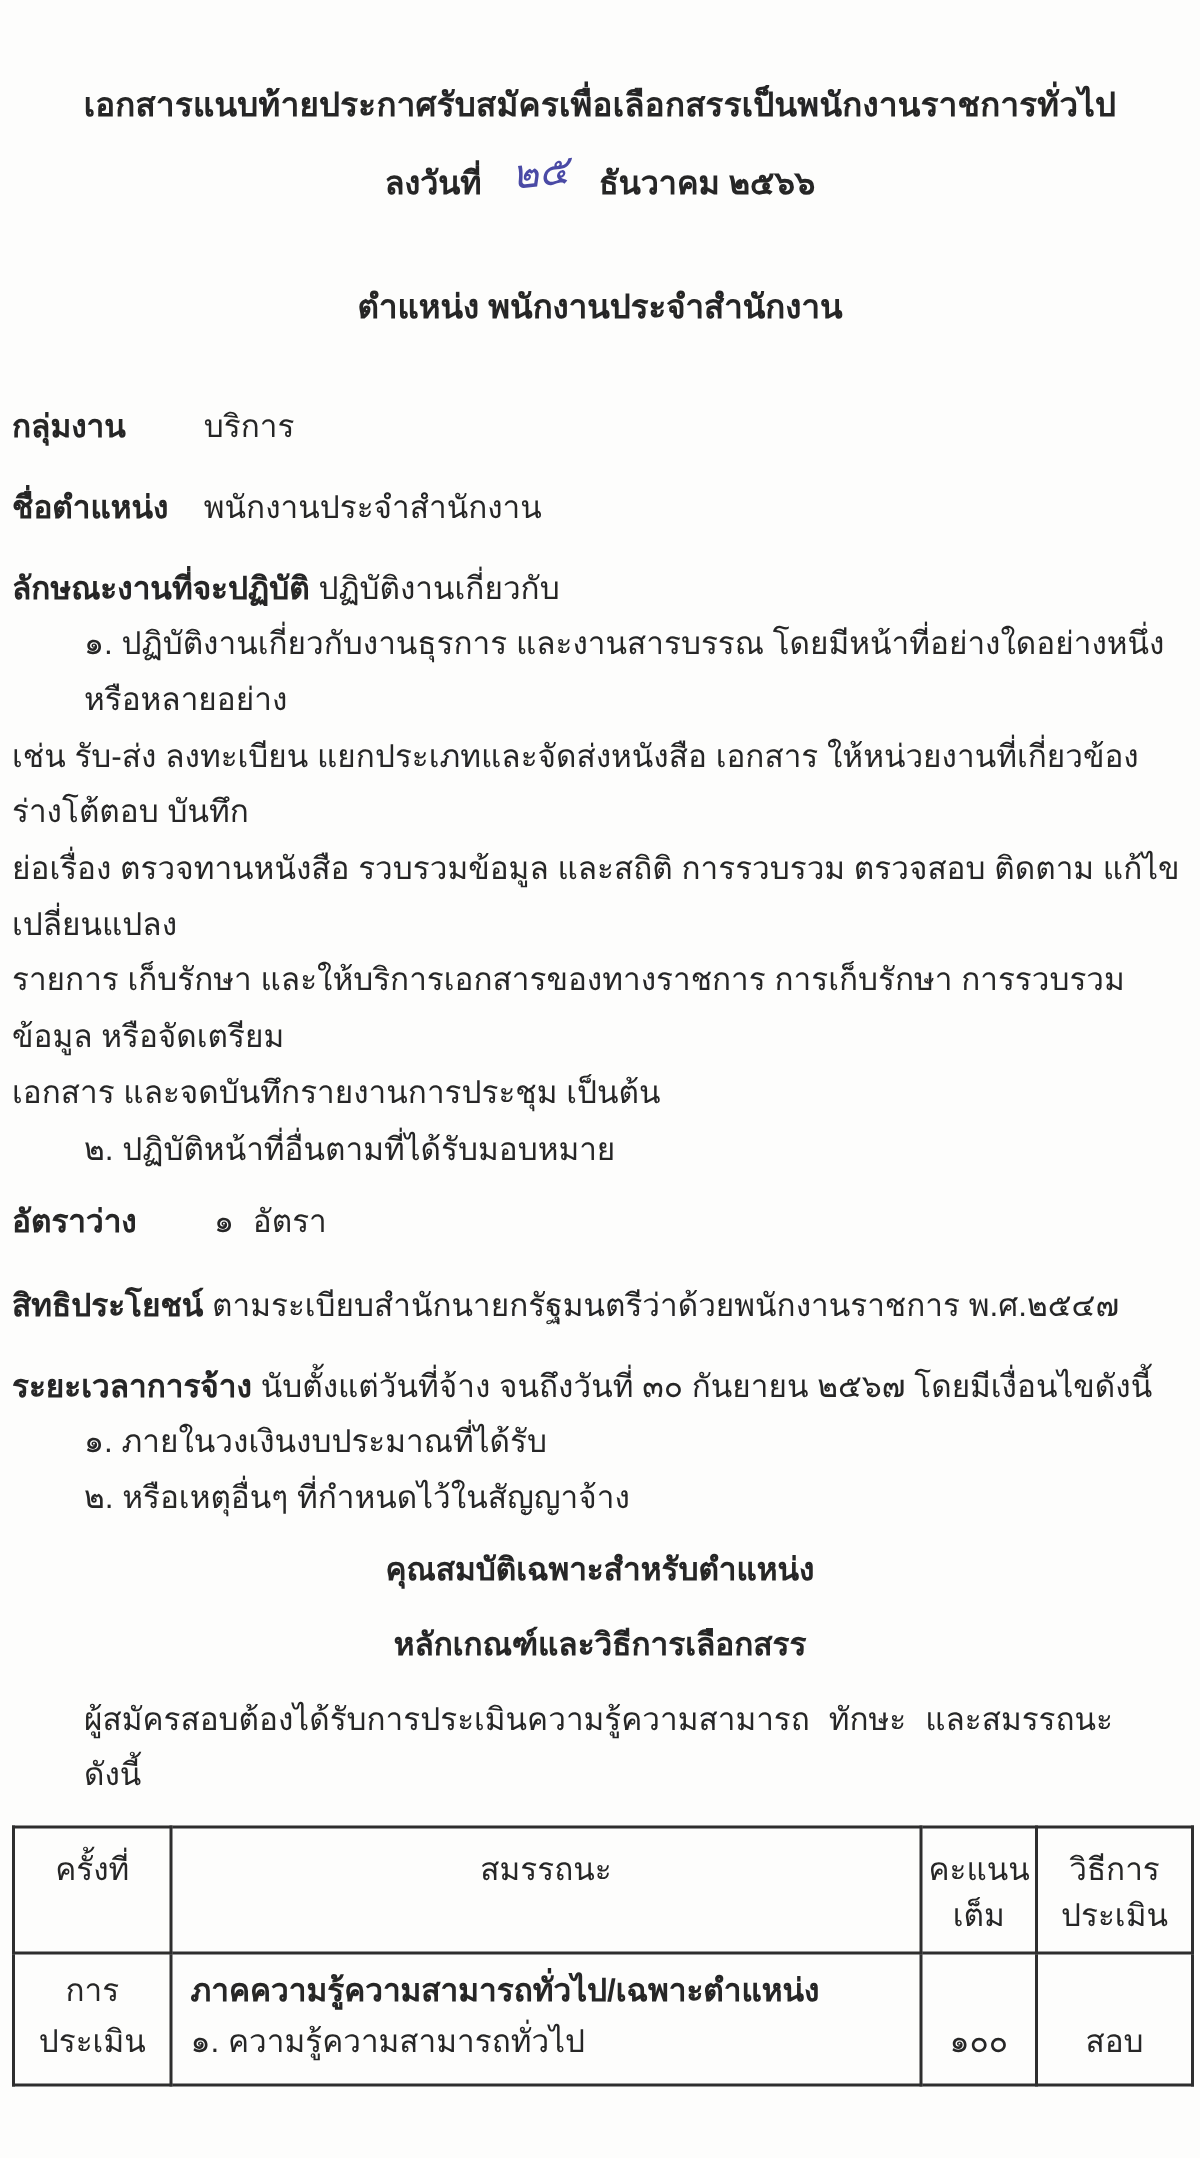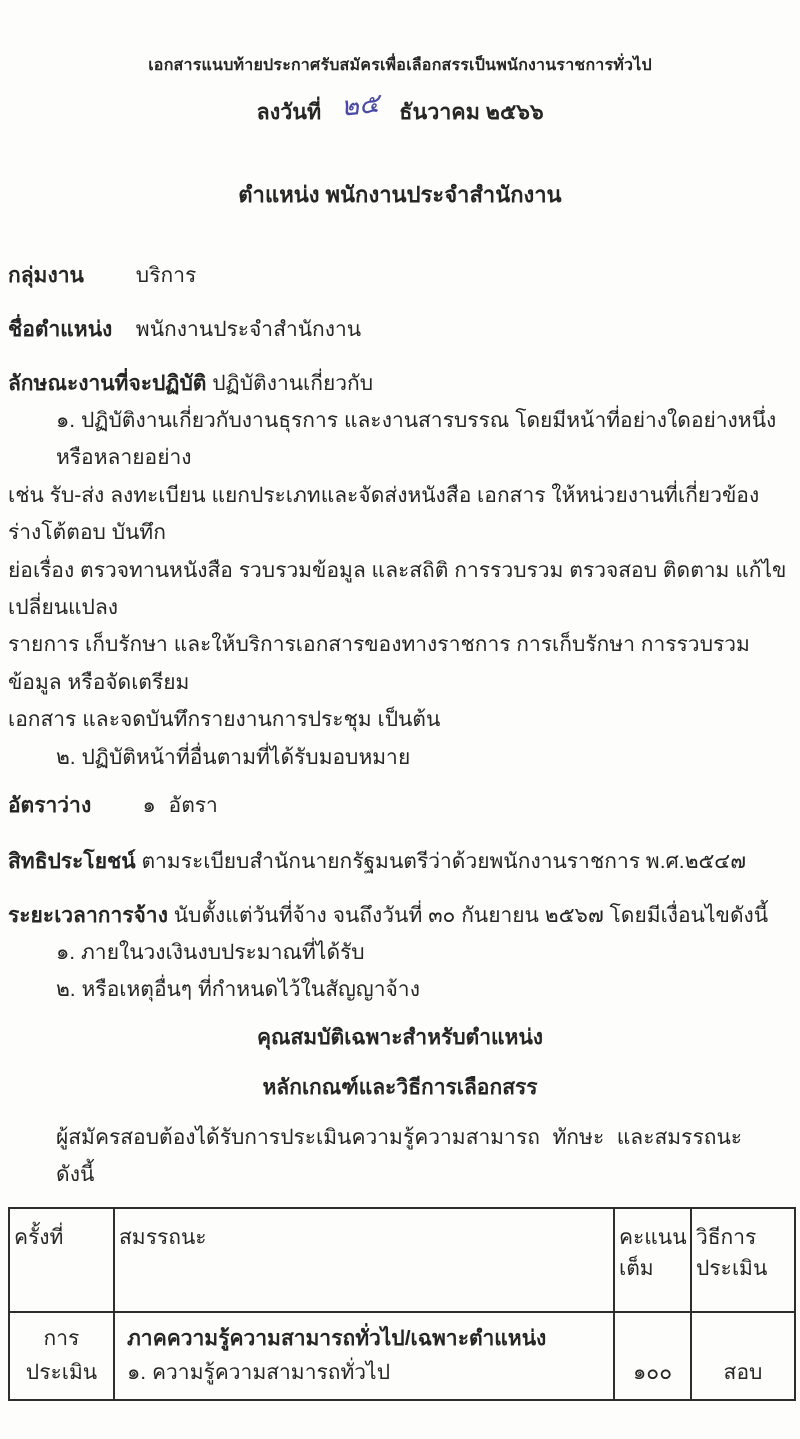--- a/index.html
+++ b/index.html
@@ -11,21 +11,21 @@
     margin: 0 auto;
     background: #fdfdfc;
     color: #262626;
     font-family: "Liberation Sans", "DejaVu Sans", sans-serif;
     font-size: 21px;
     overflow: hidden;
   }
   .content { padding: 52px 8px 0 8px; }
 
   .center { text-align: center; }
-  .doc-title { font-weight: bold; font-size: 16px; letter-spacing: 0.2px; }
+  .doc-title { font-weight: bold; font-size: 22px; letter-spacing: 0.2px; }
   .date-line { font-weight: bold; font-size: 21.5px; margin-top: 11px; }
   .handwritten {
     display: inline-block;
     color: #4a4aa5;
     font-style: italic;
     font-weight: normal;
     font-size: 27px;
     transform: rotate(-6deg);
     position: relative;
     top: -5px;
@@ -49,22 +49,22 @@
     width: 786px;
     margin-top: 13px;
     table-layout: fixed;
   }
   table.eval th, table.eval td {
     border: 2px solid #2e2e2e;
     vertical-align: top;
   }
   table.eval th {
     font-weight: normal;
-    text-align: left;
-    padding: 12px 4px 28px 4px;
+    text-align: center;
+    padding: 12px 4px 8px 4px;
     line-height: 31px;
     height: 66px;
   }
   td.round-cell { text-align: center; padding-top: 8px; line-height: 34px; }
   td.comp-cell { padding: 8px 10px 10px 12px; line-height: 34px; }
   td.comp-cell .comp-title { font-weight: bold; }
   td.score-cell, td.method-cell { text-align: center; line-height: 34px; }
   .push-1 { margin-top: 42px; }
 </style>
 </head>

